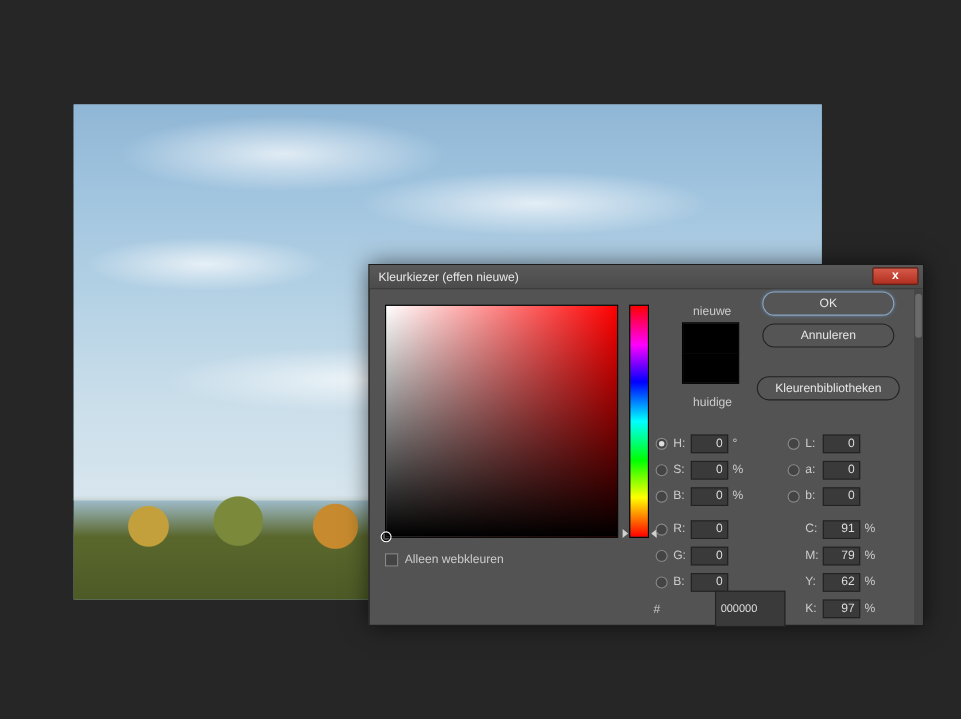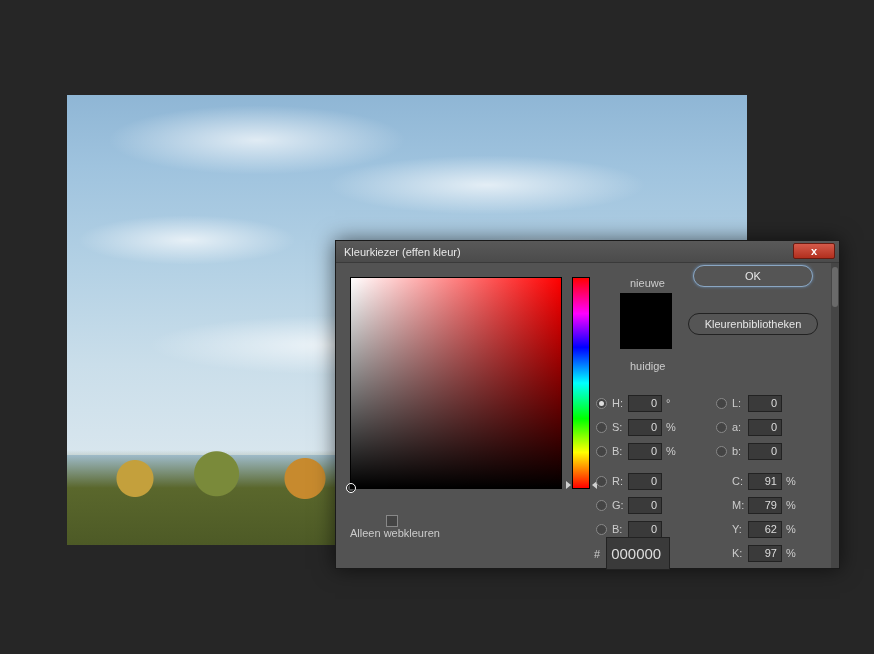--- a/index.html
+++ b/index.html
@@ -276,32 +276,32 @@
   .hex-row .hash {
     margin-right: 6px;
     color: #ccc;
   }
   .hex-input {
     width: 64px;
     height: 33px;
     background: #3a3a3a;
     border: 1px solid #222;
     color: #ddd;
-    font-size: 15px;
+    font-size: 10px;
     padding: 0 4px;
+    margin-left: 44px;
   }
   
   .webcolors {
     position: absolute;
     left: 14px;
-    top: 252px;
-    display: flex;
-    align-items: center;
+    top: 240px;
+    display: flex;
+    align-items: flex-start;
     cursor: pointer;
-    flex-direction: column;
   }
   .checkbox {
     width: 12px;
     height: 12px;
     border: 1px solid #888;
     background: #444;
     margin-right: 6px;
   }
 </style>
 </head>
@@ -313,21 +313,21 @@
     <div class="cloud" style="left:260px;top:60px;width:320px;height:60px;"></div>
     <div class="cloud" style="left:10px;top:120px;width:220px;height:50px;"></div>
     <div class="cloud" style="left:350px;top:140px;width:260px;height:55px;"></div>
     <div class="cloud" style="left:80px;top:220px;width:380px;height:60px;"></div>
   </div>
   <div class="trees"></div>
 </div>
 
 <div class="dialog">
   <div class="titlebar">
-    <span>Kleurkiezer (effen kleur)</span>
+    <span>Kleurkiezer (effen nieuwe)</span>
     <div class="close">
       <span>x</span>
     </div>
   </div>
 
   <div class="dialog-body">
 
     <div class="color-field">
       <div class="marker"></div>
     </div>
@@ -344,20 +344,25 @@
       <div class="half new"></div>
       <div class="half current"></div>
     </div>
 
     <div class="btn-stack">
       <div style="width:120px;margin:0 auto;">
         <div class="btn primary">
             <span>OK</span>
           </div>
       </div>
+      <div style="width:120px;margin:0 auto;">
+        <div class="btn">
+            <span>Annuleren</span>
+          </div>
+      </div>
       <div class="group-gap"></div>
       <div style="width:130px;margin:0 auto;">
         <div class="btn">
             <span>Kleurenbibliotheken</span>
           </div>
       </div>
     </div>
 
     <div class="vals">
 

